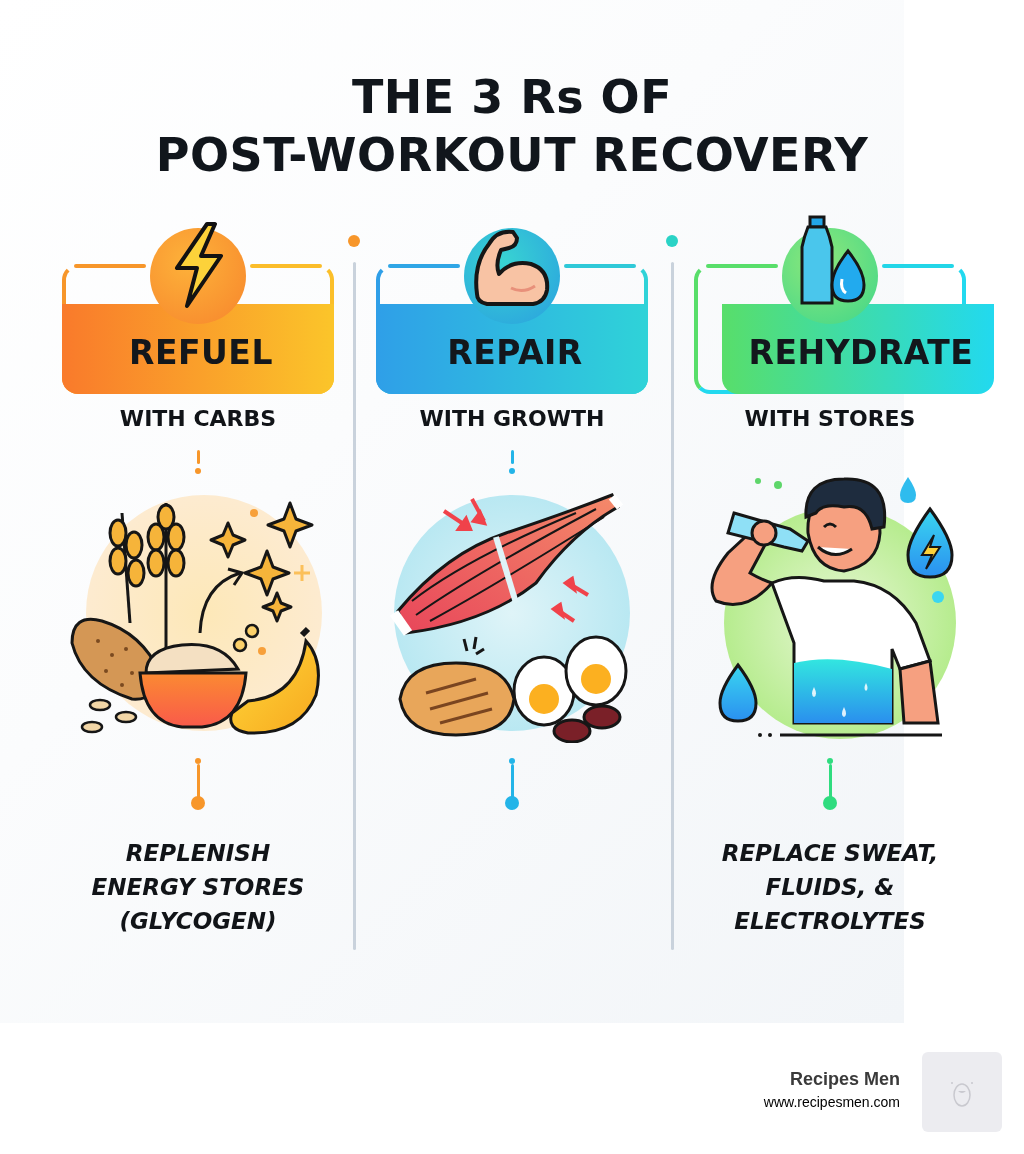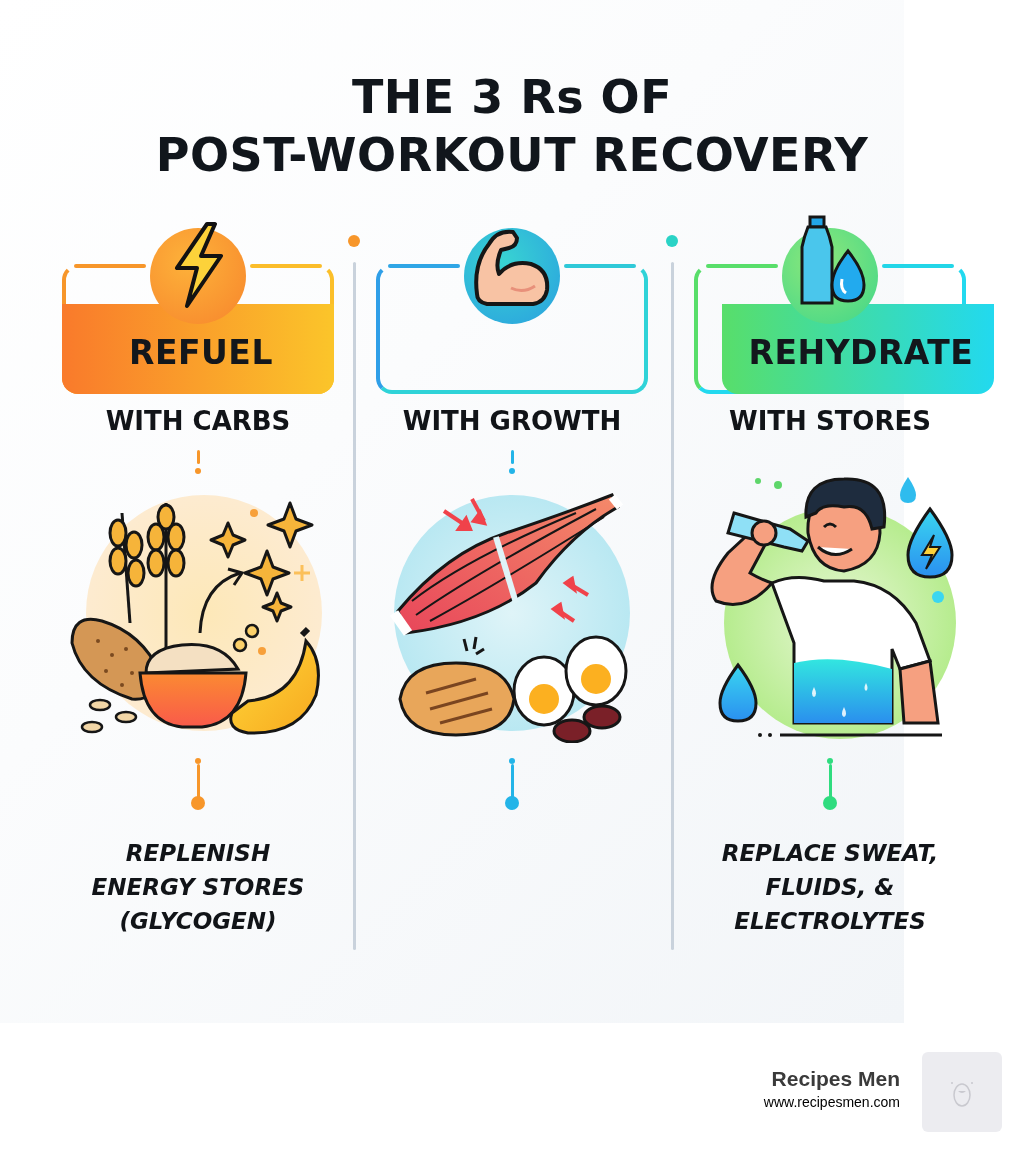--- a/index.html
+++ b/index.html
@@ -33,39 +33,39 @@
     position: absolute; left: 0; top: 76px; width: 272px; height: 90px;
     border-radius: 0 0 16px 16px; display: flex; align-items: center; justify-content: center; padding-left: 6px;
   }
   .band-label { font-weight: 700; font-size: 33px; letter-spacing: 0.5px; color: #13171c; padding-top: 6px; }
   .icon-circle {
     position: absolute; top: 0; left: 88px; width: 96px; height: 96px; border-radius: 50%;
     display: flex; align-items: center; justify-content: center;
   }
   .subtitle {
     position: absolute; top: 178px; left: -10px; width: 292px; text-align: center;
-    font-weight: 700; font-size: 26px; color: #111418;
+    font-weight: 700; font-size: 22px; color: #111418;
   }
   .tick-top { position: absolute; top: 222px; left: 135px; width: 3px; height: 14px; border-radius: 2px; }
   .tick-top-dot { position: absolute; top: 240px; left: 133px; width: 6px; height: 6px; border-radius: 50%; }
 
   .illus { position: absolute; top: 245px; left: 0; width: 272px; height: 270px; }
 
   .pin-stem { position: absolute; top: 536px; left: 135px; width: 3px; height: 34px; border-radius: 2px; }
   .pin-top { position: absolute; top: 530px; left: 133px; width: 6px; height: 6px; border-radius: 50%; }
   .pin-ball { position: absolute; top: 568px; left: 129px; width: 14px; height: 14px; border-radius: 50%; }
 
   .benefit {
     position: absolute; top: 608px; left: -20px; width: 312px; text-align: center;
     font-weight: 700; font-size: 23px; line-height: 34px; color: #111418; white-space: pre-line; font-style: italic;
   }
 
   .footer { position: absolute; left: 0; top: 1023px; width: 1024px; height: 131px; background: #ffffff; }
   .brand { position: absolute; right: 124px; top: 44px; text-align: right; font-family: "Liberation Sans", sans-serif; }
-  .brand-name { font-weight: 700; font-size: 21px; color: #3a3a3a; line-height: 24px; }
+  .brand-name { font-weight: 700; font-size: 18px; color: #3a3a3a; line-height: 24px; }
   .brand-url { font-size: 14px; color: #000000; line-height: 22px; }
   .brand-logo {
     position: absolute; left: 922px; top: 29px; width: 80px; height: 80px; border-radius: 6px; background: #ececf0;
     display: flex; align-items: center; justify-content: center;
   }
 </style>
 </head>
 <body>
 
 <div class="infographic">
@@ -172,20 +172,23 @@
     <div class="pin-ball" style="background:#f7962a;"></div>
     <div class="benefit">REPLENISH
 ENERGY STORES
 (GLYCOGEN)</div>
   </section>
 
   <section class="col c2">
     <div class="card" style="border-color:#2f9fe8 #2fd3d8 #2fd3d8 #2f9fe8;"></div>
     <div class="card-topline" style="left:12px;width:72px;background:#2fa6e6;"></div>
     <div class="card-topline" style="left:188px;width:72px;background:#2fc9d8;"></div>
+    <div class="card-band" style="background:linear-gradient(90deg,#2f9fe8,#2fd3d8);">
+      <span class="band-label">REPAIR</span>
+    </div>
     <div class="icon-circle" style="background:radial-gradient(circle at 40% 35%,#38d4d2,#2a9fe0);">
       <svg width="90" height="90" viewBox="0 0 90 90" style="margin-top:-14px">
         <path d="M10 70 Q6 40 22 20 Q30 6 46 8 L50 14 Q50 22 42 24 L34 26 Q28 40 32 50 Q44 36 64 40 Q82 46 80 66 Q78 78 66 80 L20 80 Q10 78 10 70 Z" fill="#f8c3a4" stroke="#161616" stroke-width="4" stroke-linejoin="round"></path>
         <path d="M44 64 Q56 70 68 62" stroke="#e8907a" stroke-width="3" fill="none"></path>
       </svg>
     </div>
     <div class="subtitle">WITH GROWTH</div>
     <div class="tick-top" style="background:#23b4e8;"></div>
     <div class="tick-top-dot" style="background:#23b4e8;"></div>
 

